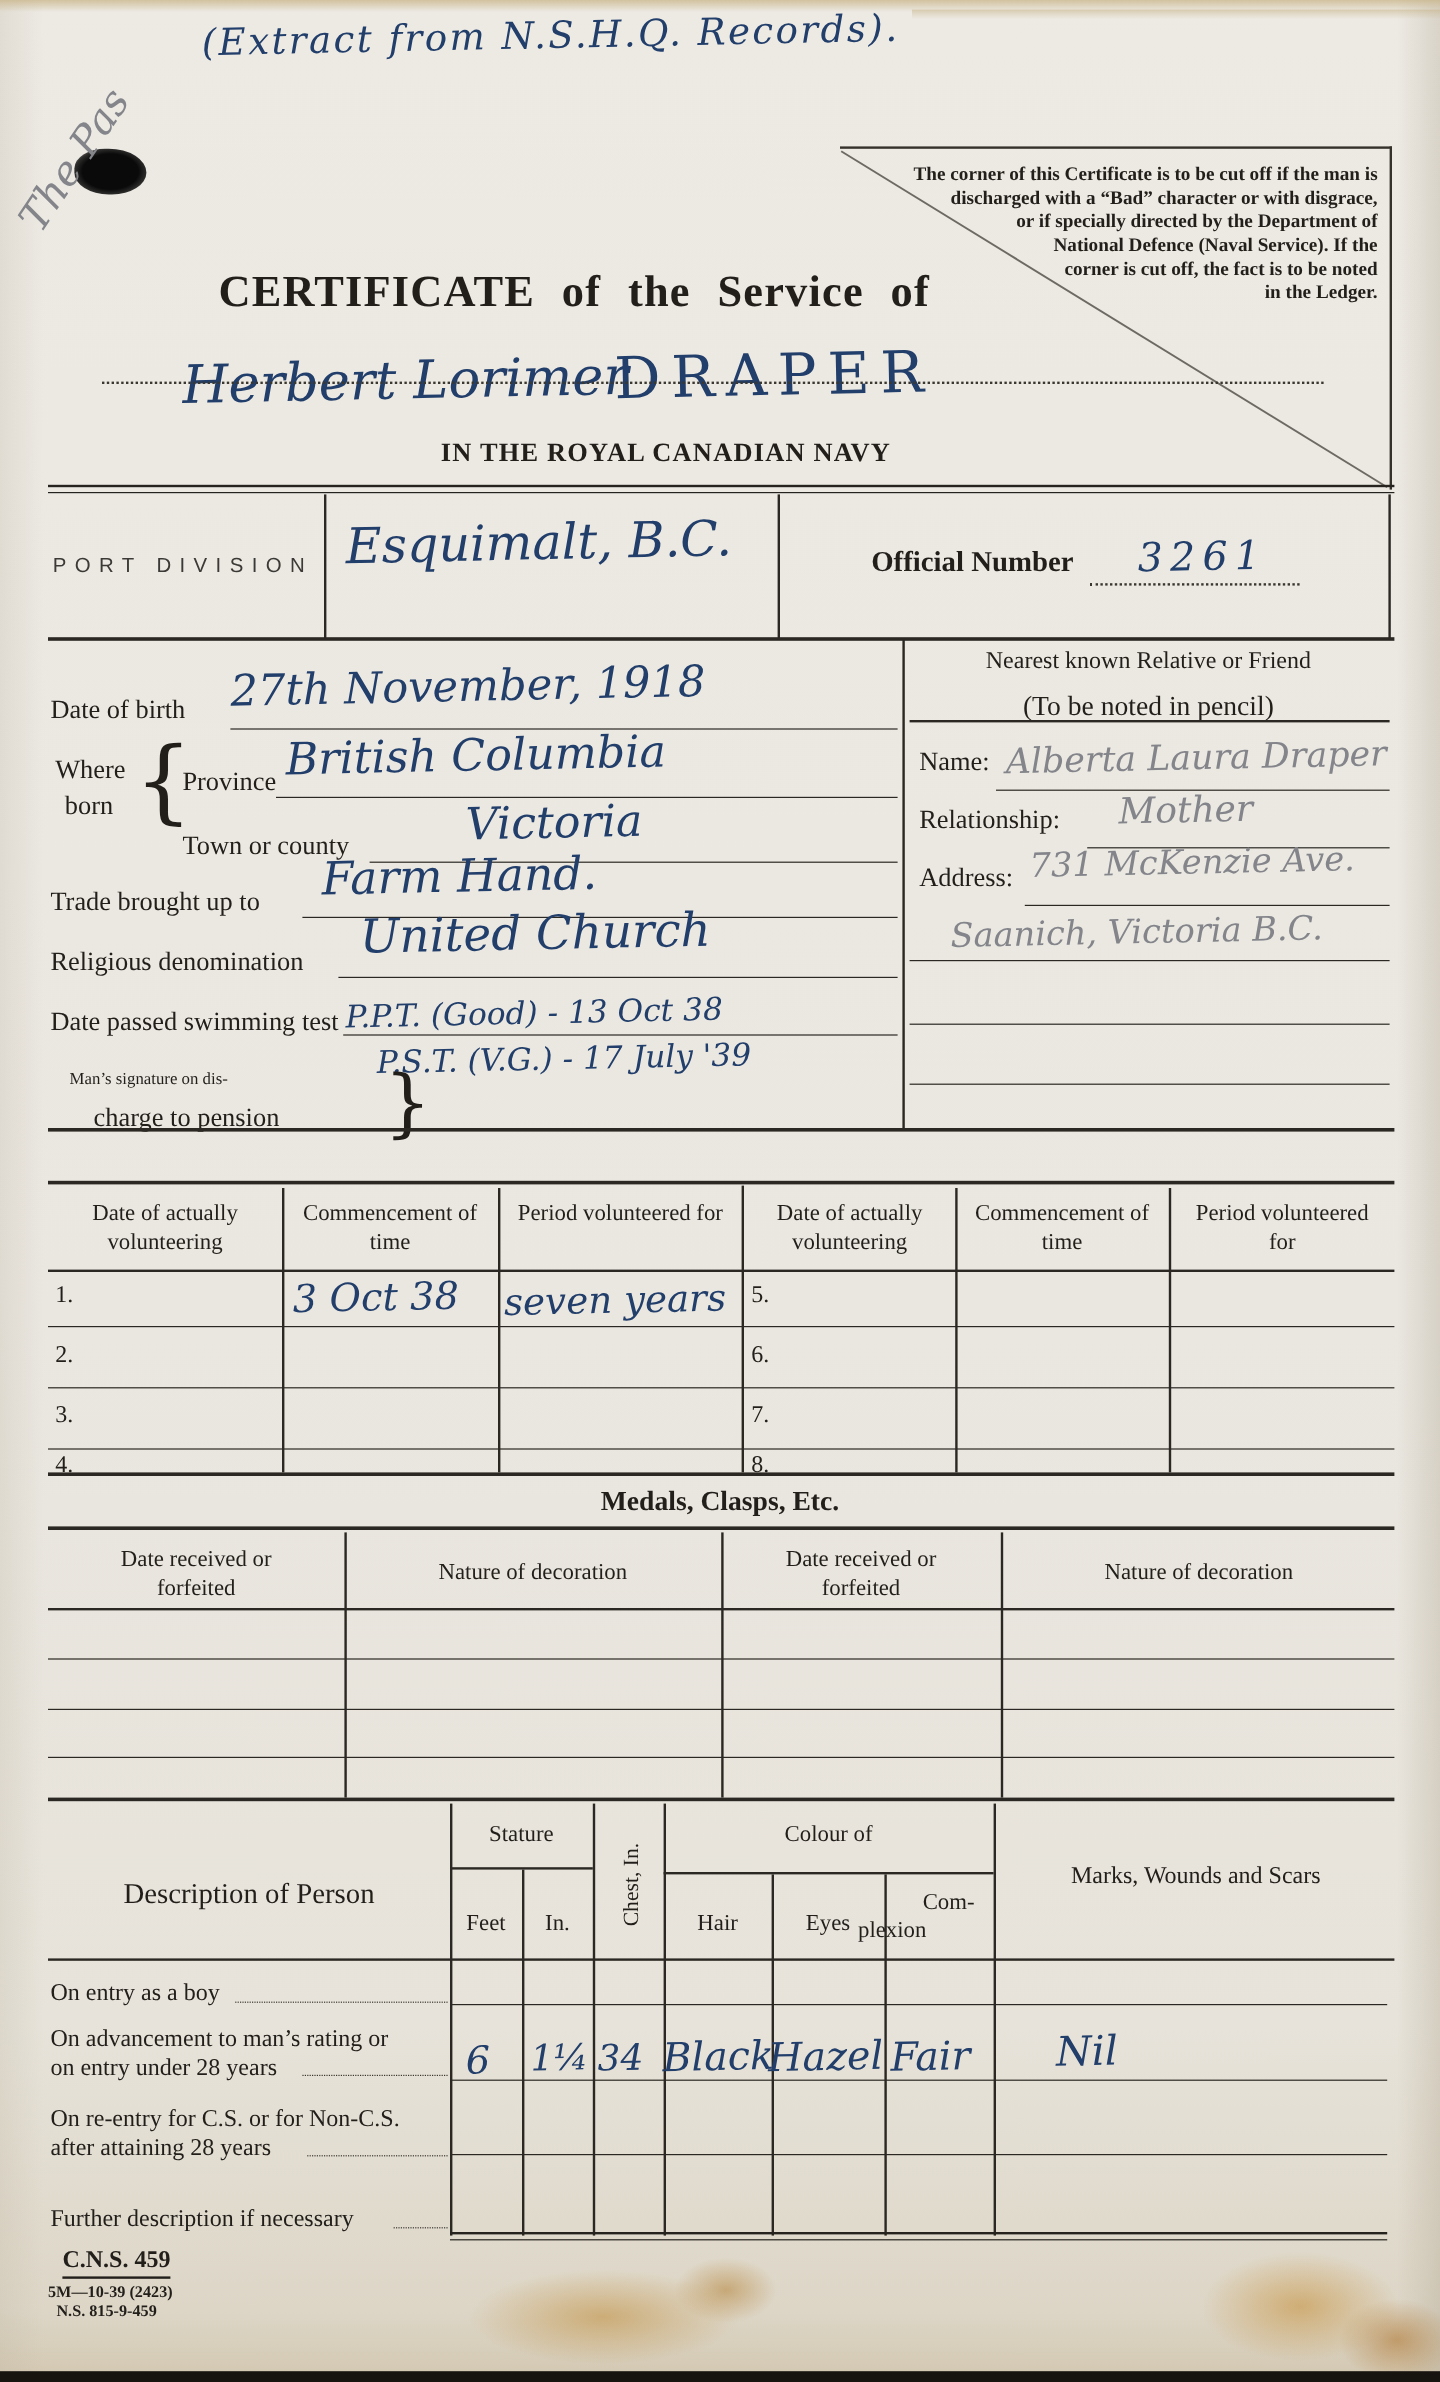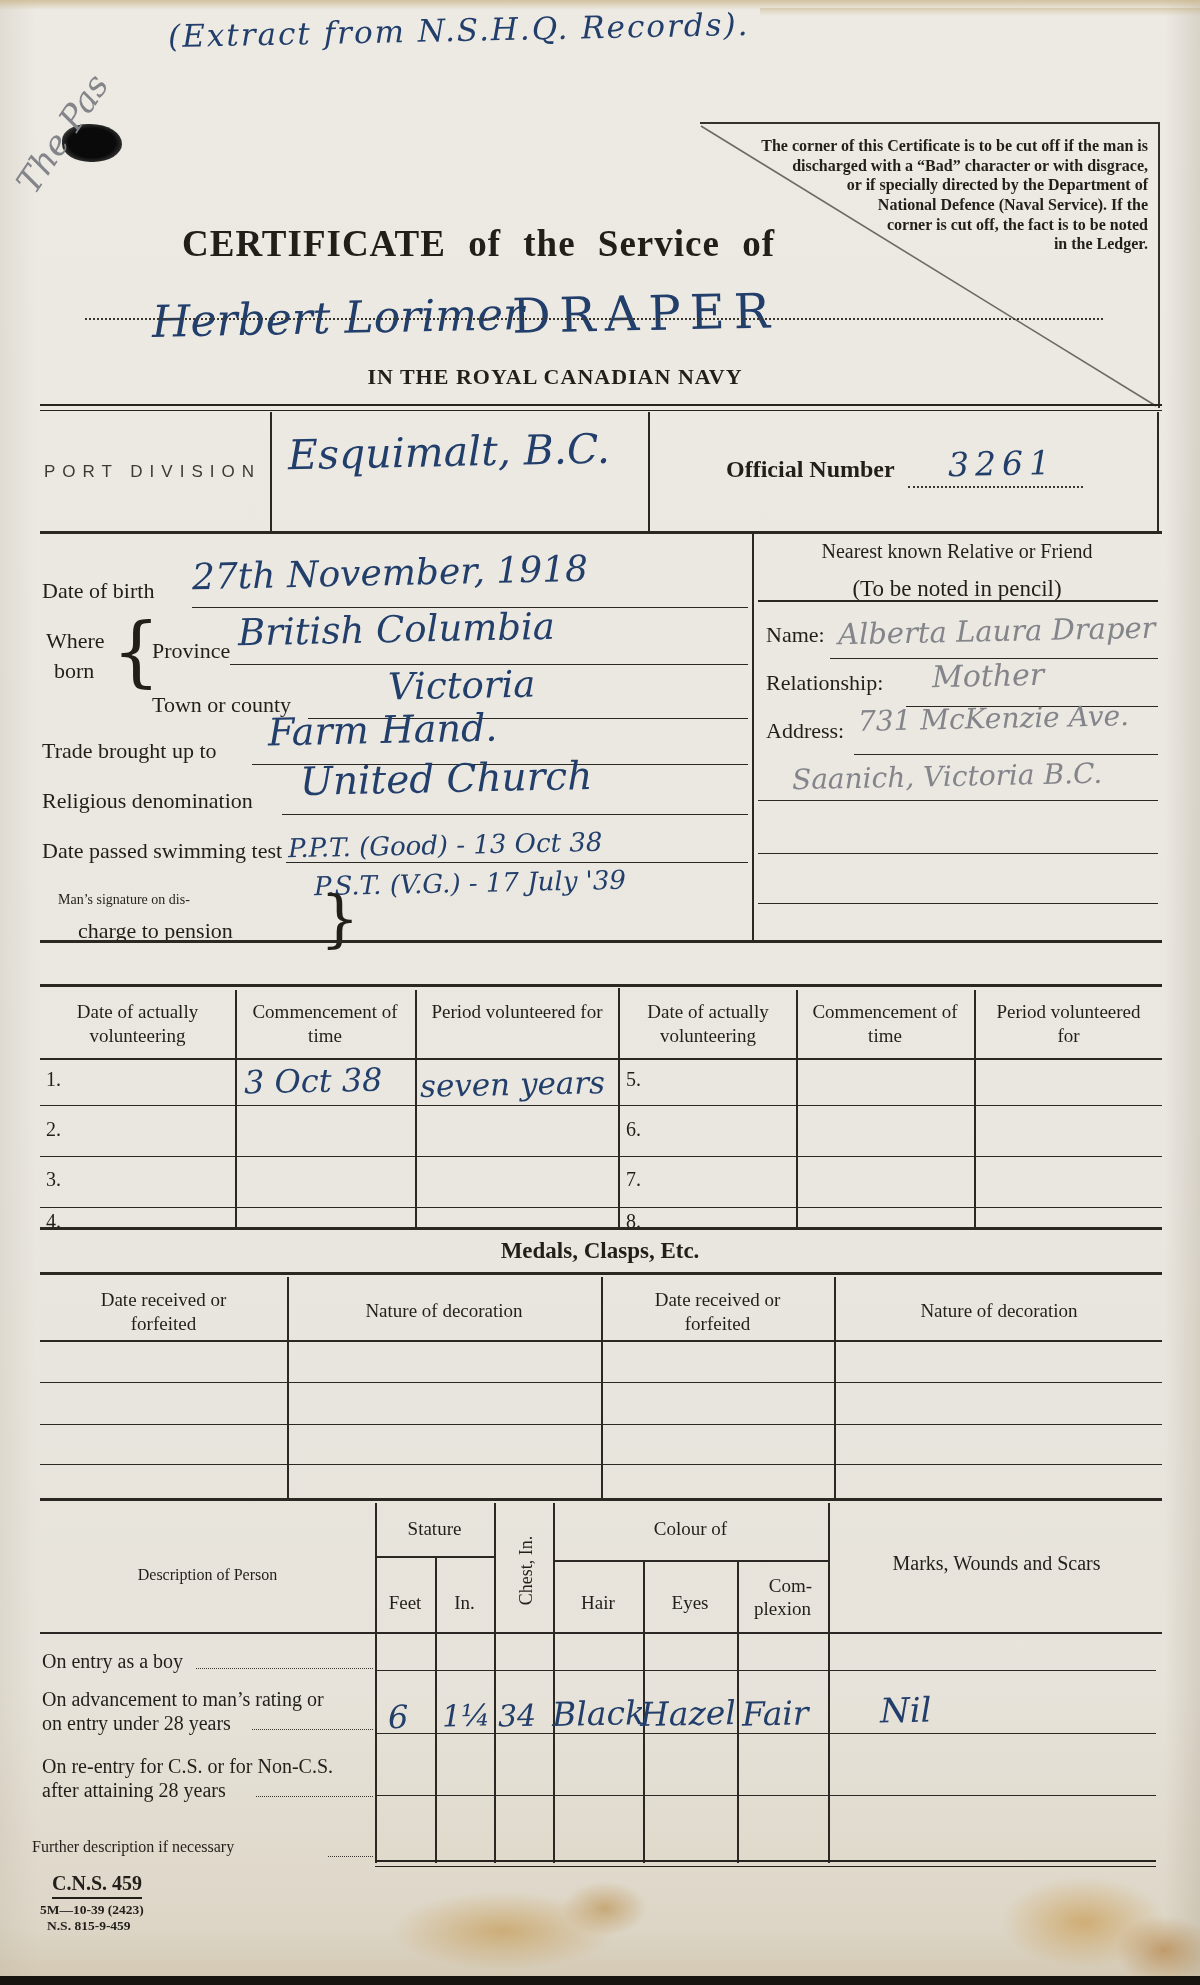--- a/index.html
+++ b/index.html
@@ -174,32 +174,32 @@
   <div class="rule thick" style="left:40px;top:1498px;width:1122px;height:3px;"></div>
 
   <div class="vrule" style="left:375px;top:1503px;height:360px;"></div>
   <div class="vrule" style="left:435px;top:1558px;height:305px;"></div>
   <div class="vrule" style="left:494px;top:1503px;height:360px;"></div>
   <div class="vrule" style="left:553px;top:1503px;height:360px;"></div>
   <div class="vrule" style="left:643px;top:1562px;height:301px;"></div>
   <div class="vrule" style="left:737px;top:1562px;height:301px;"></div>
   <div class="vrule" style="left:828px;top:1503px;height:360px;"></div>
 
-  <div class="lbl ctr" style="left:40px;top:1566px;width:335px;font-size:16px;">Description of Person</div>
+  <div class="lbl ctr" style="left:40px;top:1566px;width:335px;font-size:24px;">Description of Person</div>
   <div class="lbl ctr" style="left:375px;top:1518px;width:119px;font-size:19px;">Stature</div>
   <div class="rule" style="left:375px;top:1556px;width:119px;height:1.6px;"></div>
   <div class="lbl ctr" style="left:375px;top:1592px;width:60px;font-size:19px;">Feet</div>
   <div class="lbl ctr" style="left:435px;top:1592px;width:59px;font-size:19px;">In.</div>
   <div class="lbl rot" style="left:466px;top:1560px;width:120px;font-size:18px;text-align:center;">Chest, In.</div>
   <div class="lbl ctr" style="left:553px;top:1518px;width:275px;font-size:19px;">Colour of</div>
   <div class="rule" style="left:553px;top:1560px;width:275px;height:1.6px;"></div>
   <div class="lbl ctr" style="left:553px;top:1592px;width:90px;font-size:19px;">Hair</div>
   <div class="lbl ctr" style="left:643px;top:1592px;width:94px;font-size:19px;">Eyes</div>
   <div class="lbl ctr" style="left:737px;top:1575px;width:107px;font-size:19px;">Com-</div>
-  <div class="lbl ctr" style="left:737px;top:1598px;width:91px;font-size:19px;">plexion</div>
+  <div class="lbl ctr" style="left:698px;top:1598px;width:91px;font-size:19px;">plexion</div>
   <div class="lbl ctr" style="left:828px;top:1552px;width:337px;font-size:20px;">Marks, Wounds and Scars</div>
   <div class="rule" style="left:40px;top:1632px;width:1122px;height:1.8px;"></div>
 
   <div class="lbl" style="left:42px;top:1650px;font-size:20px;">On entry as a boy</div>
   <div class="dots" style="left:196px;top:1668px;width:177px;border-bottom-width:1.6px;"></div>
   <div class="rule" style="left:375px;top:1670px;width:781px;"></div>
 
   <div class="lbl" style="left:42px;top:1688px;font-size:20px;">On advancement to man’s rating or</div>
   <div class="lbl" style="left:42px;top:1712px;font-size:20px;">on entry under 28 years</div>
   <div class="dots" style="left:252px;top:1729px;width:121px;border-bottom-width:1.6px;"></div>
@@ -210,21 +210,21 @@
   <div class="hw" style="left:640px;top:1694px;font-size:33px;">Hazel</div>
   <div class="hw" style="left:742px;top:1694px;font-size:33px;">Fair</div>
   <div class="hw" style="left:880px;top:1690px;font-size:34px;">Nil</div>
   <div class="rule" style="left:375px;top:1733px;width:781px;"></div>
 
   <div class="lbl" style="left:42px;top:1755px;font-size:20px;">On re-entry for C.S. or for Non-C.S.</div>
   <div class="lbl" style="left:42px;top:1779px;font-size:20px;">after attaining 28 years</div>
   <div class="dots" style="left:256px;top:1796px;width:117px;border-bottom-width:1.6px;"></div>
   <div class="rule" style="left:375px;top:1795px;width:781px;"></div>
 
-  <div class="lbl" style="left:32px;top:1838px;font-size:16px;">Further description if necessary</div>
+  <div class="lbl" style="left:42px;top:1838px;font-size:20px;">Further description if necessary</div>
   <div class="dots" style="left:328px;top:1856px;width:45px;border-bottom-width:1.6px;"></div>
   <div class="dblrule" style="left:375px;top:1860px;width:781px;height:4px;"></div>
 
   <div class="lbl bold" style="left:52px;top:1872px;font-size:20px;border-bottom:2px solid #221f1b;padding-bottom:2px;">C.N.S. 459</div>
   <div class="lbl bold" style="left:40px;top:1902px;font-size:13.5px;">5M—10-39 (2423)</div>
   <div class="lbl bold" style="left:47px;top:1918px;font-size:13.5px;">N.S. 815-9-459</div>
 
 </div>
 
 </body></html>

